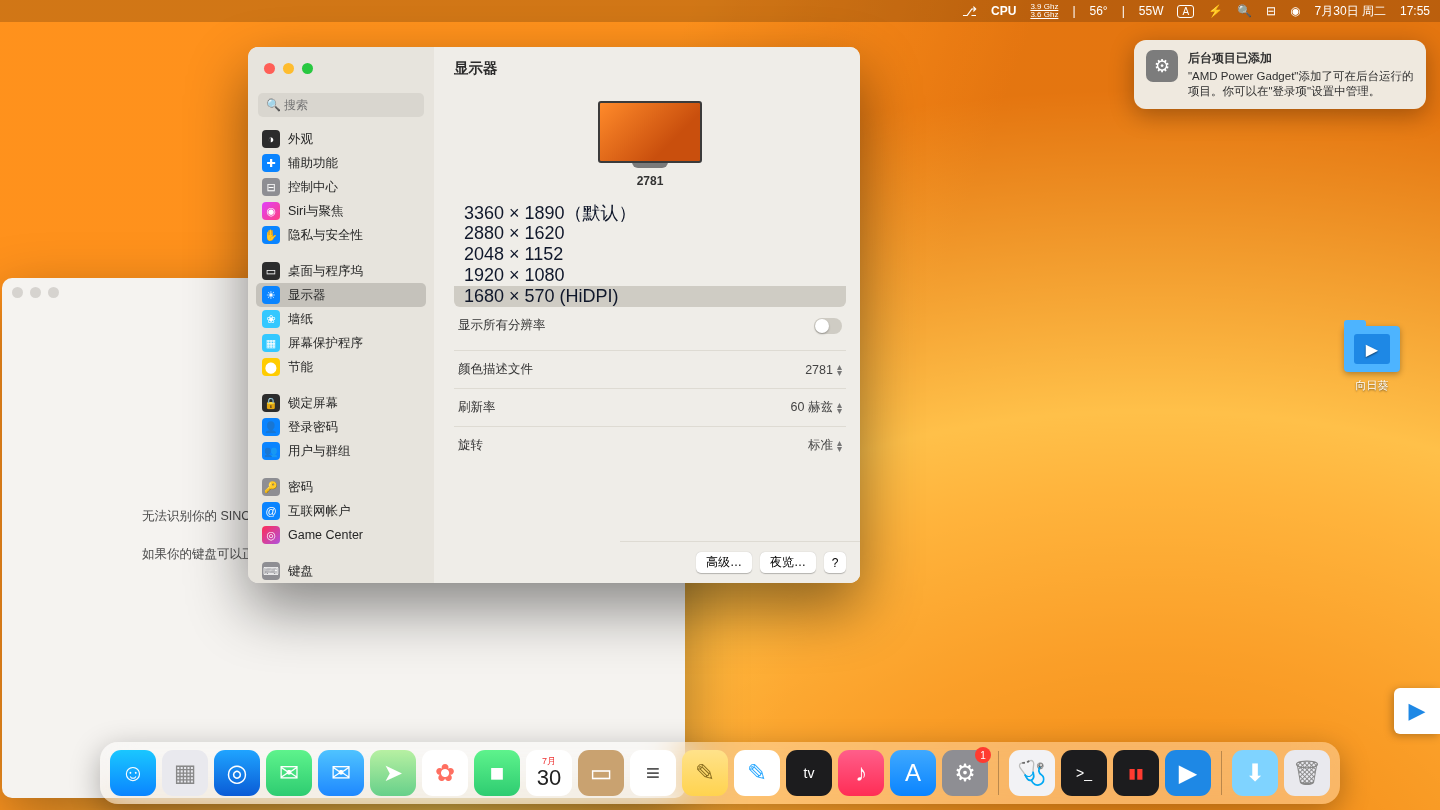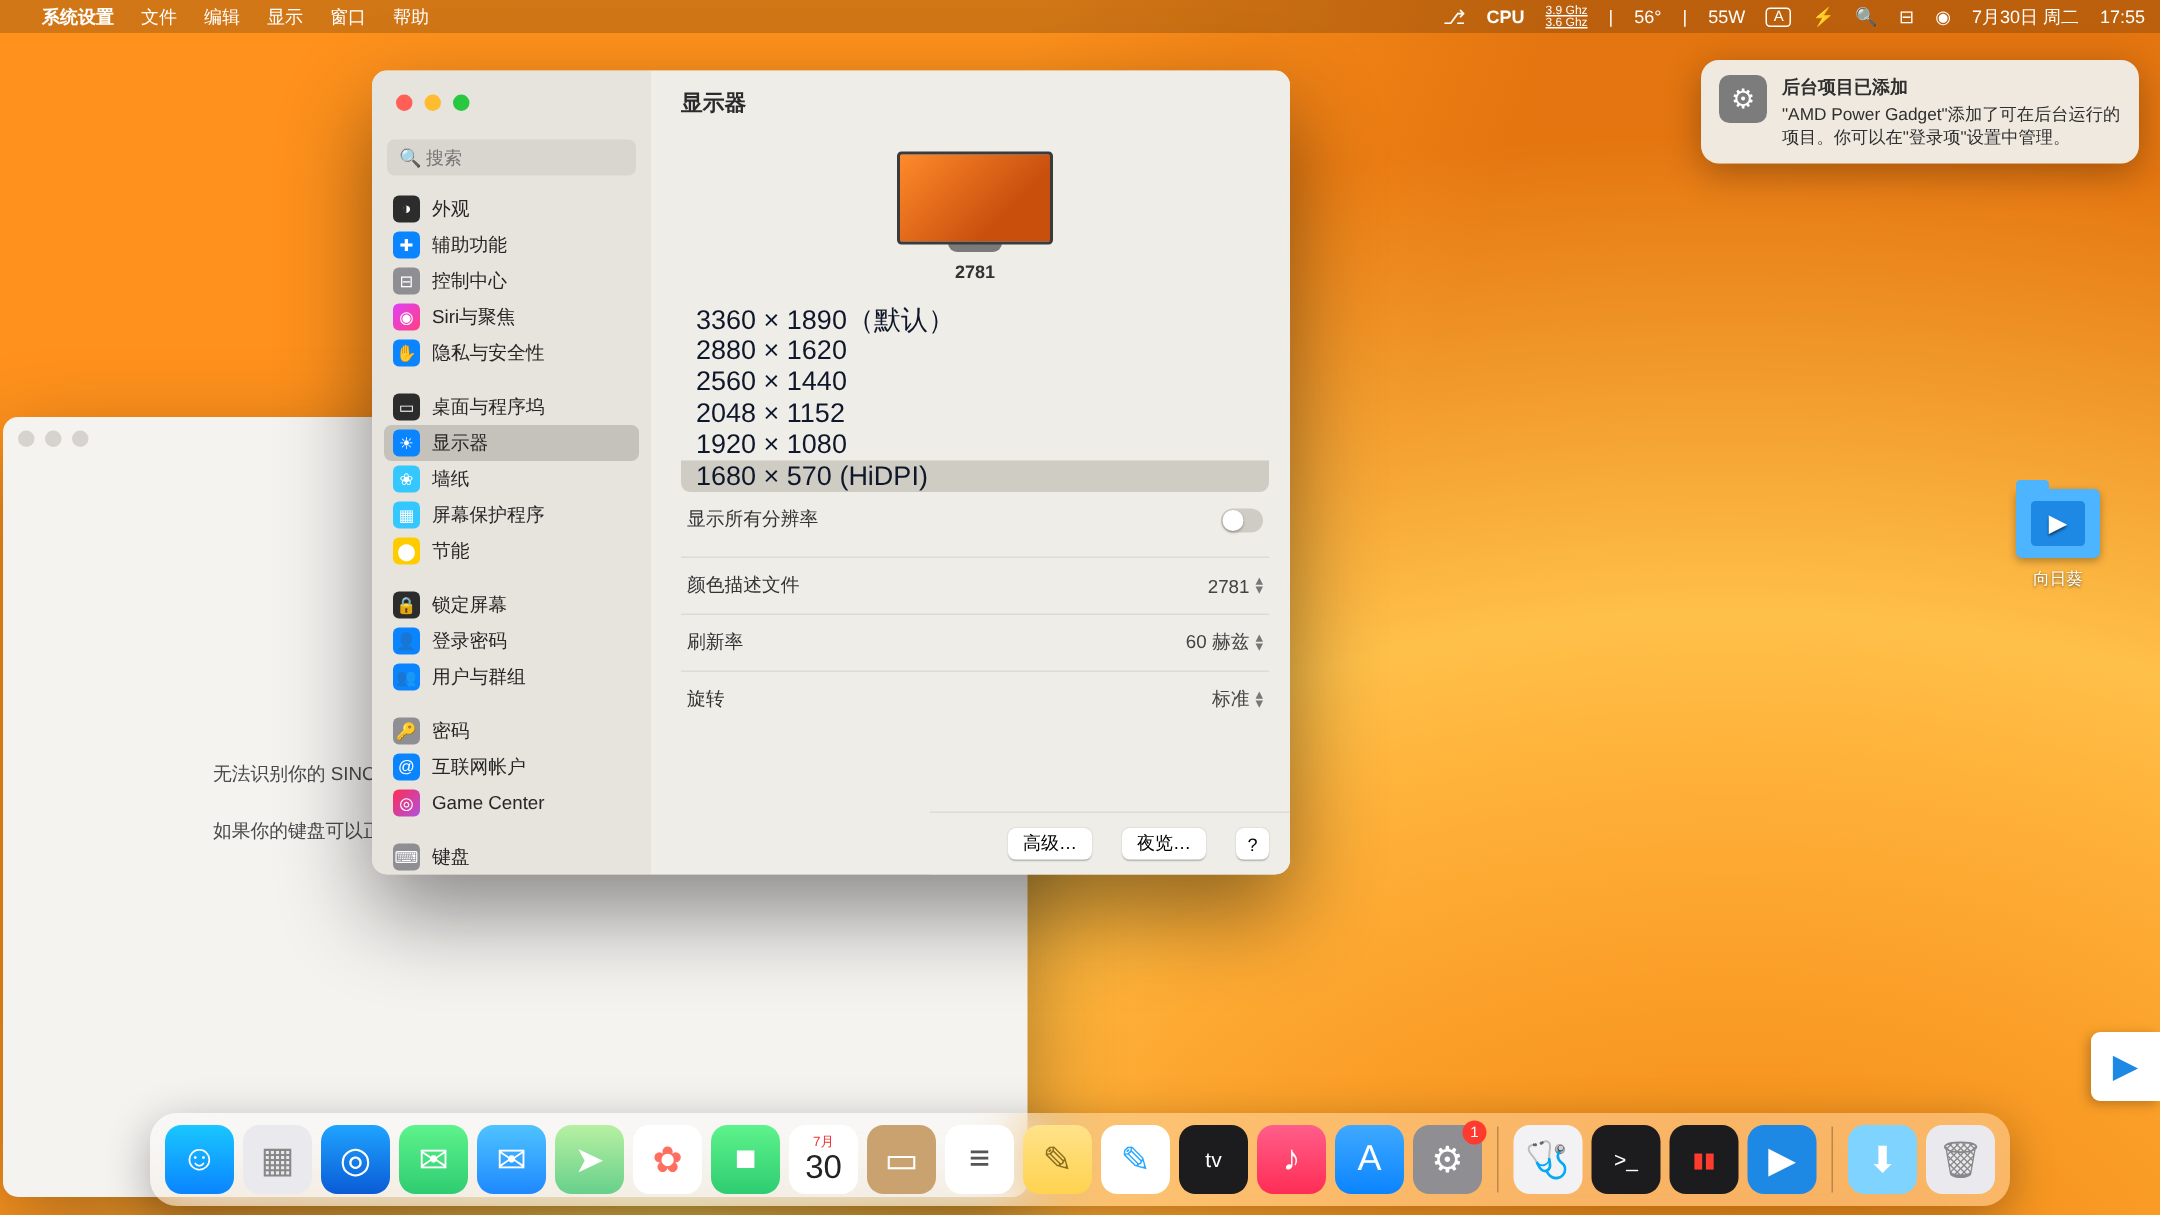--- a/index.html
+++ b/index.html
@@ -44,21 +44,21 @@
   .monLabel{ margin-top:6px; font-size:12px; font-weight:600; color:#333; }
   .resList { background:#efede8; border-radius:6px; overflow:hidden; }
   .resRow { height:21px; display:flex; align-items:center; padding:0 10px; font-size:18px; color:#0f172a;text-align:center; }
   .resRow.sel { background:#cfccc4; }
   .kvRow { display:flex; align-items:center; justify-content:space-between; padding:10px 4px; font-size:12.5px; color:#333; border-top:1px solid #dedbd3; }
   .kvRow:first-of-type{border-top:none}
   .kvVal { display:flex; align-items:center; gap:4px; color:#444; }
   .stepicon{color:#777;font-size:10px;line-height:6px;display:flex;flex-direction:column}
   .toggle { width:28px; height:16px; border-radius:10px; background:#cfccc4; position:relative; }
   .toggle::after{content:"";position:absolute;left:1px;top:1px;width:14px;height:14px;border-radius:50%;background:#fff;box-shadow:0 1px 2px rgba(0,0,0,.3)}
-  .footer { position:absolute; bottom:0; left:186px; right:0; height:42px; display:flex; align-items:center; justify-content:flex-end; gap:20px; padding:17px 14px; border-top:1px solid #dedbd3; background:#efede8; }
+  .footer { position:absolute; bottom:0; left:186px; right:0; height:42px; display:flex; align-items:center; justify-content:flex-end; gap:8px; padding:17px 14px; border-top:1px solid #dedbd3; background:#efede8; }
   .btn { height:21px; padding:0 10px; font-size:12px; border:none; background:#fff; border-radius:5px; box-shadow:0 0.5px 1px rgba(0,0,0,.25); cursor:default; }
   .btn.q { width:22px; padding:0; }
   .cBody::-webkit-scrollbar{width:14px}
   .cBody::-webkit-scrollbar-thumb{background:#cfccc4;border-radius:10px;border:4px solid #efede8}
   
   .notif { position:absolute; right:14px; top:40px; width:292px; background:rgba(238,236,230,.97); border-radius:12px; box-shadow:0 6px 24px rgba(0,0,0,.3); padding:10px 12px; display:flex; gap:10px; font-size:11.5px; color:#2f2f2f; }
   .notif .nicon { width:32px; height:32px; border-radius:7px; background:#7c7c7c; display:flex; align-items:center; justify-content:center; color:#fff; font-size:18px; flex-shrink:0; }
   .notif .nt { font-weight:600; margin-bottom:2px; font-size:12px; }
   
   .deskIcon { position:absolute; right:40px; top:326px; text-align:center; color:#fff; font-size:11px; text-shadow:0 1px 2px rgba(0,0,0,.6); }
@@ -74,29 +74,20 @@
   .badge { position:absolute; top:-3px; right:-3px; min-width:16px; height:16px; border-radius:8px; background:#ff3b30; color:#fff; font-size:10px; display:flex; align-items:center; justify-content:center; padding:0 4px; }
   .calDock{background:#fff;flex-direction:column;font-size:9px;color:#e33;line-height:1}
   .calDock .d{font-size:22px;color:#222;font-weight:500;margin-top:1px}
 </style>
 </head>
 <body>
 
 <div class="desktop"></div>
 
 <div class="menubar">
-  <div class="left">
-    <span class="apple"></span>
-    <span style="font-weight:600">系统设置</span>
-    <span>文件</span>
-      <span>编辑</span>
-      <span>显示</span>
-      <span>窗口</span>
-      <span>帮助</span>
-  </div>
   <div class="right">
     <span style="font-size:13px">⎇</span>
     <span style="font-weight:600">CPU</span>
     <span style="display:flex;flex-direction:column">
       <span class="mini">3.9 Ghz</span>
       <span class="mini">3.6 Ghz</span>
     </span>
     <span>|</span>
     <span>56°</span>
     <span>|</span>
@@ -215,21 +206,20 @@
     <div class="cHeader">显示器</div>
     <div class="cBody">
       <div class="monitorBox">
         <div class="monitor"></div>
         <div class="monStand"></div>
         <div class="monLabel">2781</div>
       </div>
       <div class="resList" id="resList">
           <div class="resRow">3360 × 1890（默认）</div>
           <div class="resRow">2880 × 1620</div>
-          <div class="resRow">2560 × 1440</div>
           <div class="resRow">2048 × 1152</div>
           <div class="resRow">1920 × 1080</div>
           <div class="resRow sel">1680 × 570 (HiDPI)</div>
         </div>
 
       <div class="kvRow" style="border-top:none">
         <span>显示所有分辨率</span>
         <div class="toggle"></div>
       </div>
 

